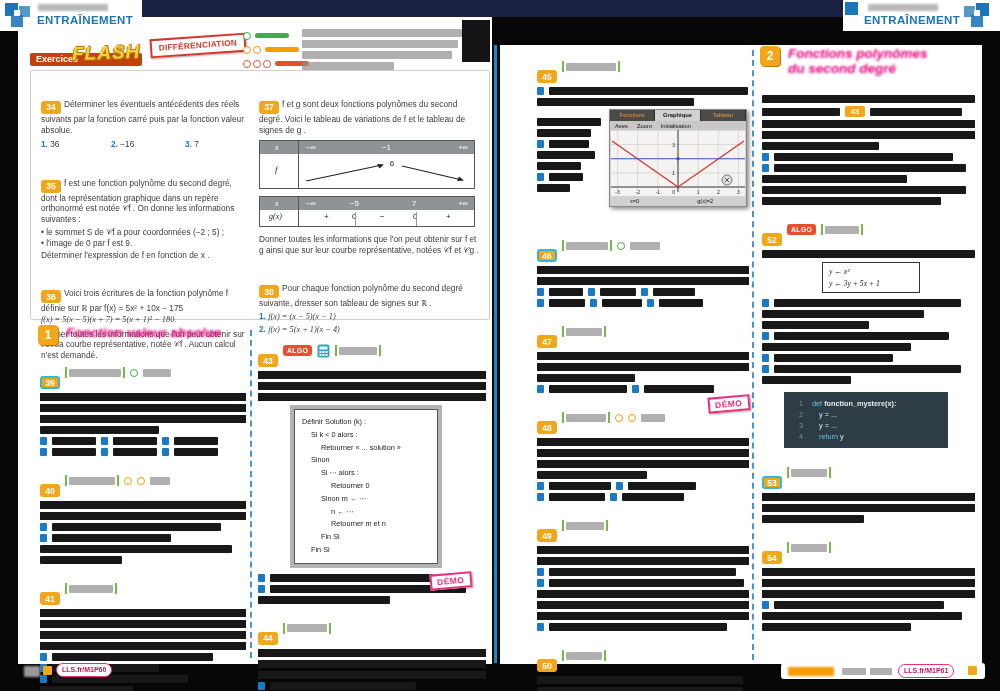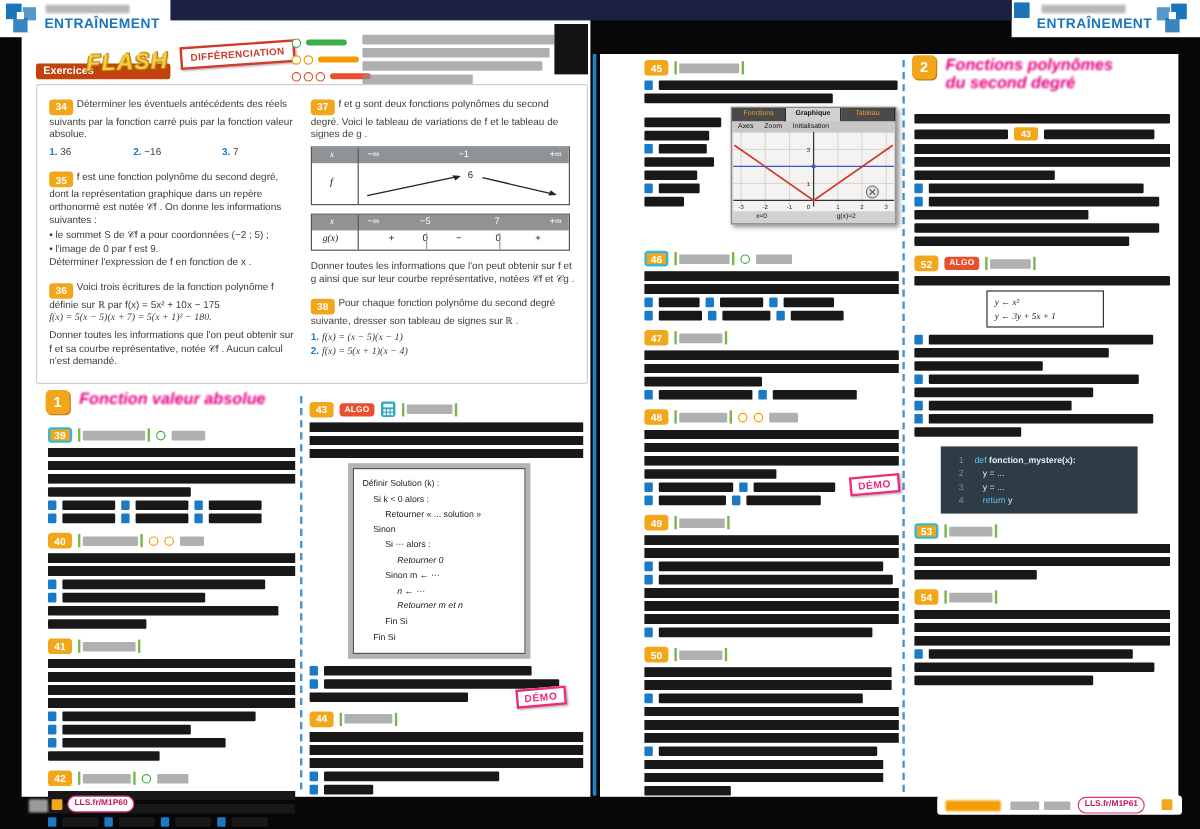--- a/index.html
+++ b/index.html
@@ -21,21 +21,21 @@
   .flashword{position:absolute;left:72px;top:42px;font-size:19px;font-weight:800;font-style:italic;color:#ffce3e;letter-spacing:1px;transform:rotate(-2deg);filter:blur(.5px);text-shadow:1px 1px 0 #a8780a,-1px 1px 0 #a8780a,1px -1px 0 #a8780a;}
   .stamp{position:absolute;left:150px;top:36px;width:86px;padding:3px 3px;background:#fff;border:2px solid #cf3a2b;color:#cf3a2b;font-weight:700;font-size:8.2px;text-align:center;letter-spacing:.3px;transform:rotate(-4deg);box-shadow:1px 1px 2px rgba(0,0,0,.35);}
   .legrow{position:absolute;display:flex;align-items:center;gap:2px;height:9px;}
   .lc{width:8px;height:8px;border-radius:50%;border:1.7px solid;box-sizing:border-box;background:#fff;}
   .lbar{width:34px;height:5px;border-radius:2.5px;margin-left:2px;}
   
   .fpanel{position:absolute;left:30px;top:70px;width:458px;height:248px;background:#fff;border:1px solid #cfcfcf;border-radius:2px;}
   .xt{font-size:8.3px;line-height:10.6px;color:#3c3c3c;}
   .mi{font-family:"Liberation Serif",serif;font-style:italic;}
   .in{color:#1a7ac5;font-weight:700;}
-  .badge{display:inline-flex;align-items:center;justify-content:center;min-width:20px;height:13px;padding:0 2px;background:#f2a71b;color:#fff;font-weight:700;font-size:8.5px;border-radius:3px;box-sizing:border-box;flex:0 0 auto;}
+  .badge{display:inline-flex;align-items:center;justify-content:center;min-width:20px;height:13px;padding:0 2px;background:#f2a71b;color:#fff;font-weight:700;font-size:8.5px;border-radius:3px;box-sizing:border-box;flex:0 0 auto;margin-top:20px;}
   .badge-t{border:2px solid #35b8d6;}
   p .badge{vertical-align:-3px;margin-right:3px;}
   .bref{display:inline-flex;align-items:center;justify-content:center;min-width:16px;height:11px;background:#f2a71b;color:#fff;font-size:7.5px;font-weight:700;border-radius:2px;flex:0 0 auto;padding:0 2px;}
   
   .vt,.stb{position:relative;width:216px;border:1px solid #555;margin:5px 0 7px;background:#fff;box-sizing:border-box;}
   .vt-h{position:relative;height:13px;background:#8f9396;color:#fff;font-size:7.8px;}
   .vt-h span{position:absolute;top:1.5px;}
   .vt-b{position:relative;height:34px;}
   .st-b{position:relative;height:16px;font-size:8px;color:#222;}
   .st-b span{position:absolute;top:2px;text-align:center;}
@@ -53,21 +53,21 @@
   .dc{width:8px;height:8px;border-radius:50%;border:1.7px solid;box-sizing:border-box;flex:0 0 auto;background:#fff;}
   .dc-g{border-color:#3daf49;}.dc-o{border-color:#f59c00;}.dc-r{border-color:#e8502d;}
   .algo{background:#e8502d;color:#fff;font-size:7px;font-weight:700;padding:2px 4px;border-radius:3px;flex:0 0 auto;letter-spacing:.2px;}
   .demo{position:absolute;background:#fff;border:2px solid #ec2d7c;color:#ec2d7c;font-size:8.5px;font-weight:800;padding:1px 5px;letter-spacing:.5px;transform:rotate(-5deg);box-shadow:1px 1px 2px rgba(0,0,0,.35);z-index:5;}
   
   .sec{position:absolute;display:flex;align-items:flex-start;gap:8px;}
   .secnum{width:20px;height:20px;background:#f2a71b;border-radius:4px;color:#fff;font-weight:800;font-size:12px;display:flex;align-items:center;justify-content:center;box-shadow:1px 1px 0 #c07f10;flex:0 0 auto;}
   .sectitle{color:#e6007e;font-weight:800;font-size:13.5px;line-height:15px;font-style:italic;filter:blur(1px);}
   
   .algobox{width:132px;background:#fff;border:1px solid #555;box-shadow:0 0 0 4px #b3b3b3;padding:6px 5px;margin:8px 0 10px 36px;font-size:7.3px;line-height:12.8px;color:#222;}
-  .ind0{padding-left:2px;}.ind1{padding-left:11px;}.ind2{padding-left:21px;}.ind3{padding-left:31px;font-style:italic;}
+  .ind0{padding-left:2px;}.ind1{padding-left:11px;}.ind2{padding-left:21px;}.ind3{padding-left:31px;}
   
   .pybox{width:152px;background:#2e3c46;padding:6px 6px;font-family:Liberation Sans, sans-serif;font-size:7.3px;line-height:11px;color:#e6ecef;margin:8px 0 8px 22px;}
   .pyn{color:#7d8f9a;display:inline-block;width:13px;text-align:right;margin-right:9px;}
   .kw{color:#5ec6ee;}
   .pind{padding-left:7px;}
   
   .box52{width:84px;border:1px solid #333;background:#fff;padding:3px 6px;font-size:7.6px;line-height:11.5px;margin:4px 0 6px 60px;font-family:"Liberation Serif",serif;font-style:italic;color:#222;}
   
   .calc{position:absolute;right:2px;top:0;width:136px;background:#d2d1cf;border:1px solid #888;box-shadow:2px 2px 4px rgba(0,0,0,.45);}
   .calc-tabs{display:flex;height:11px;}

